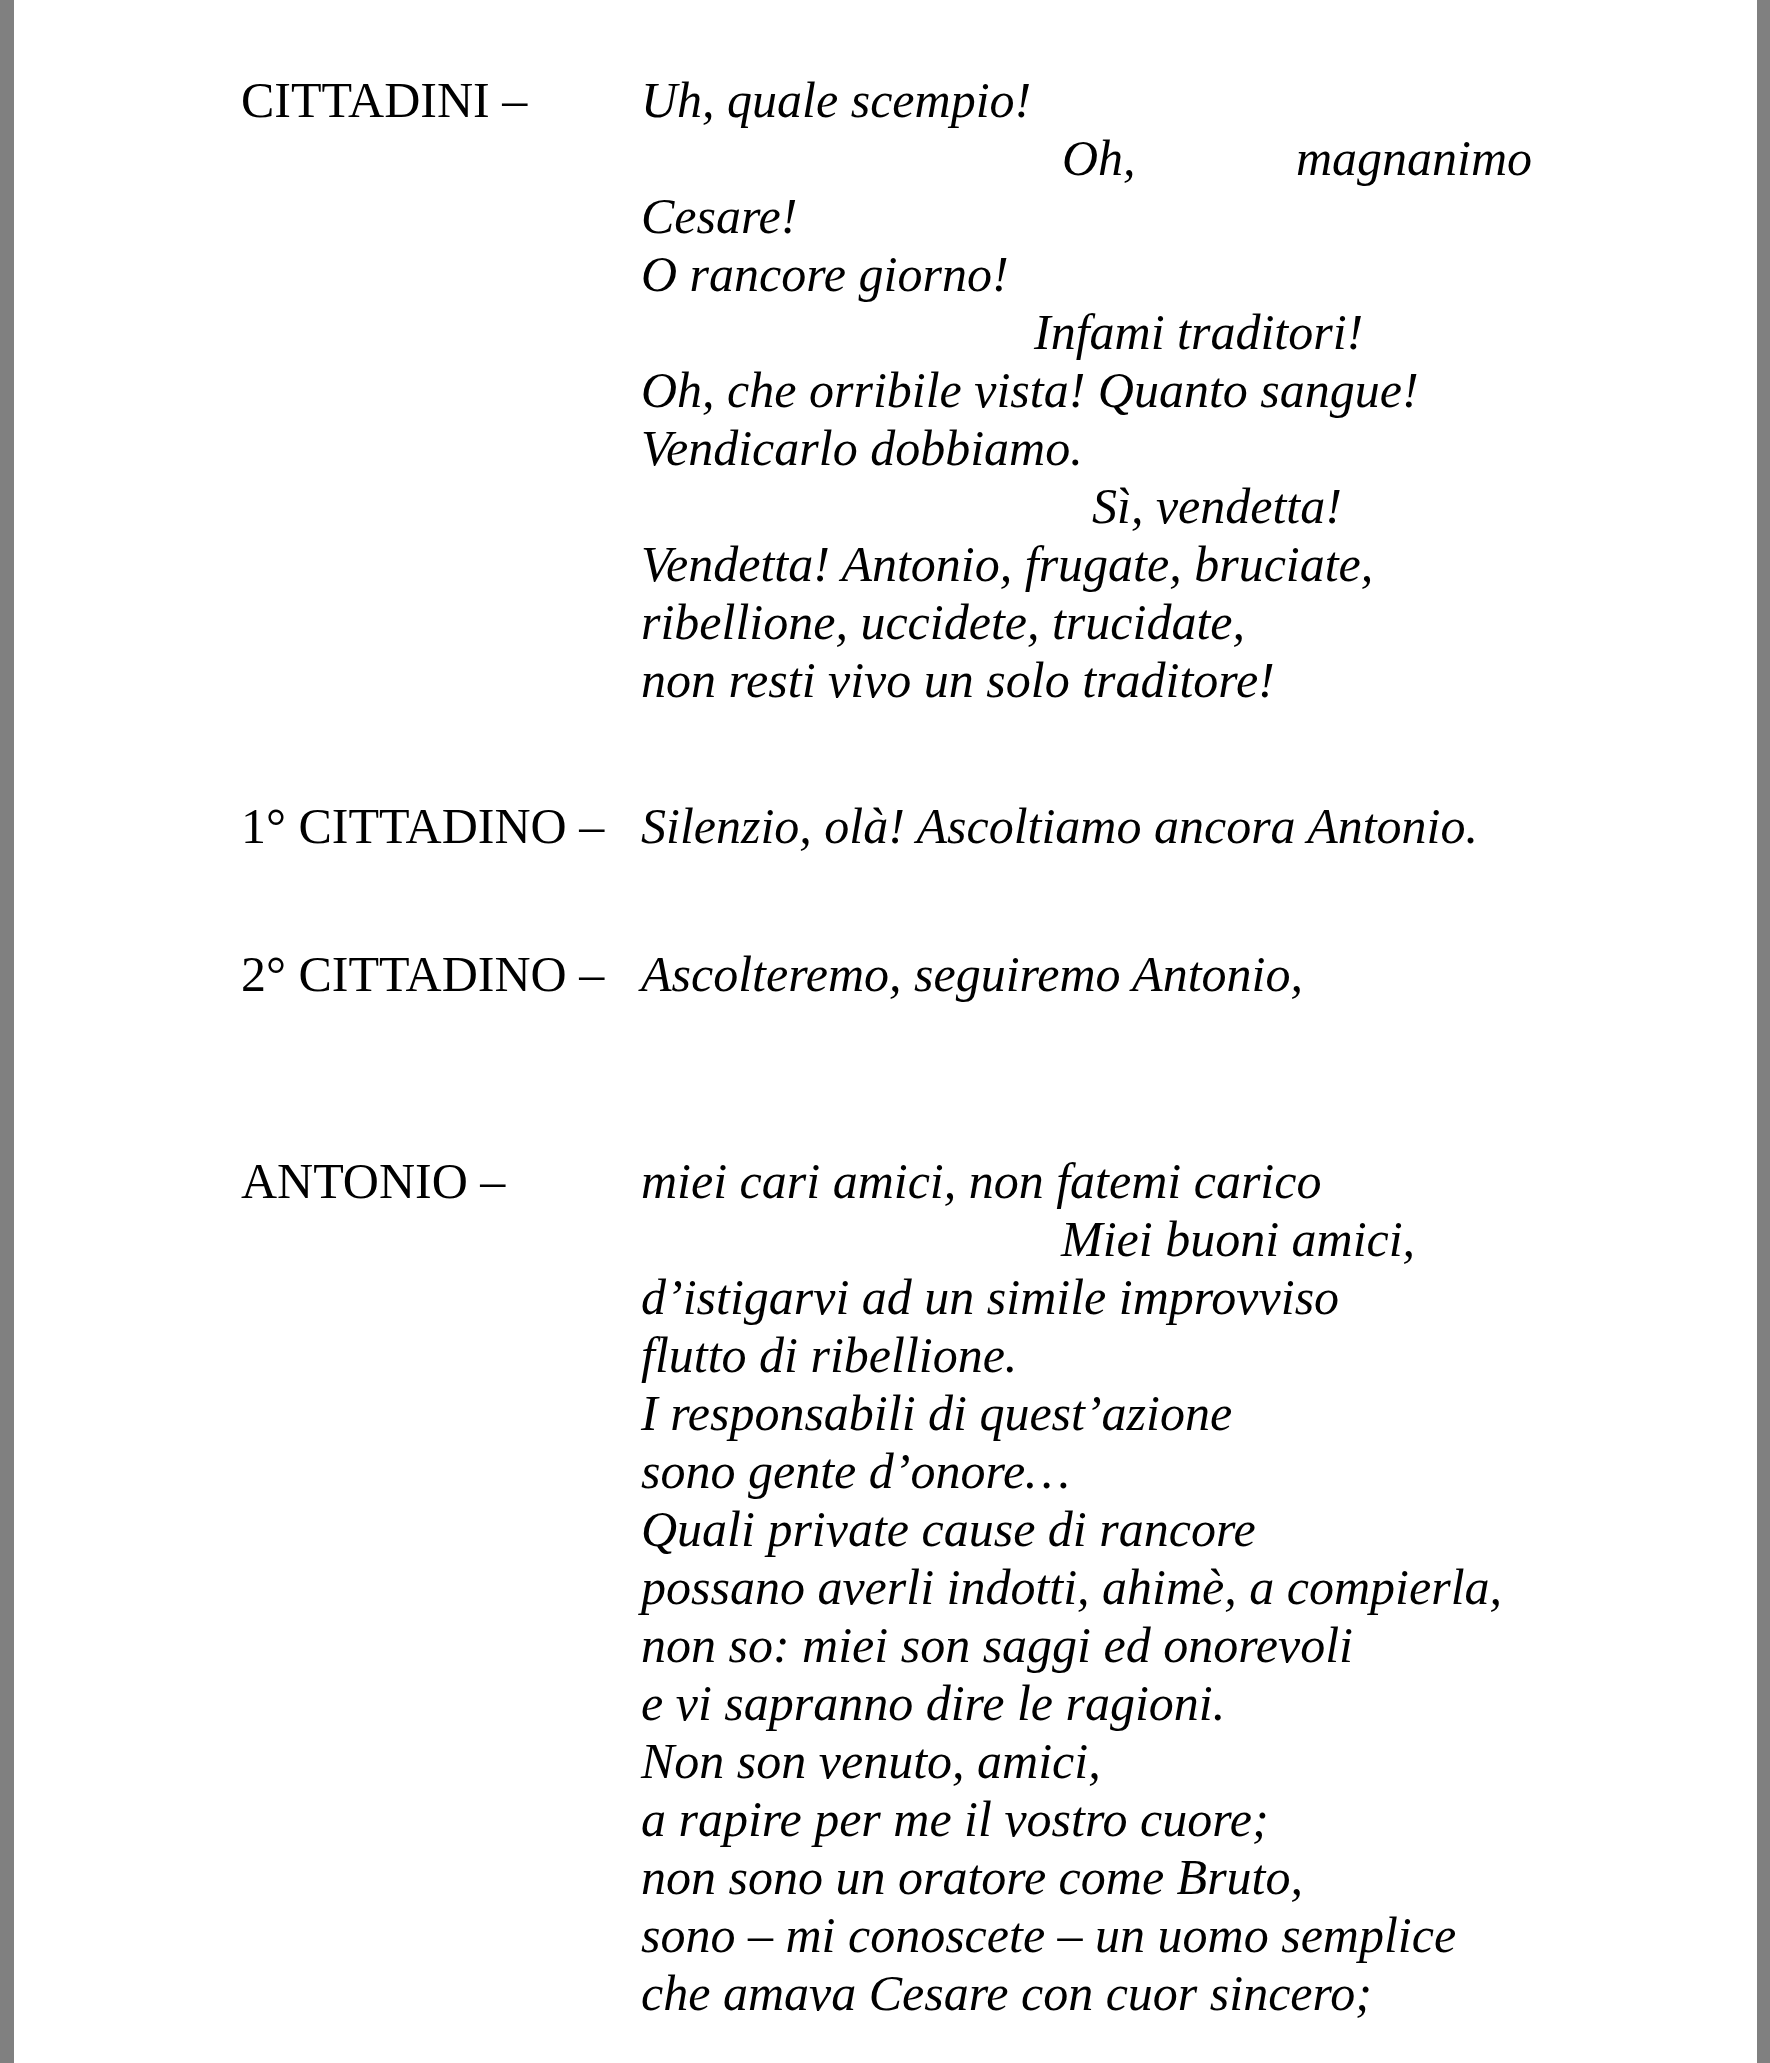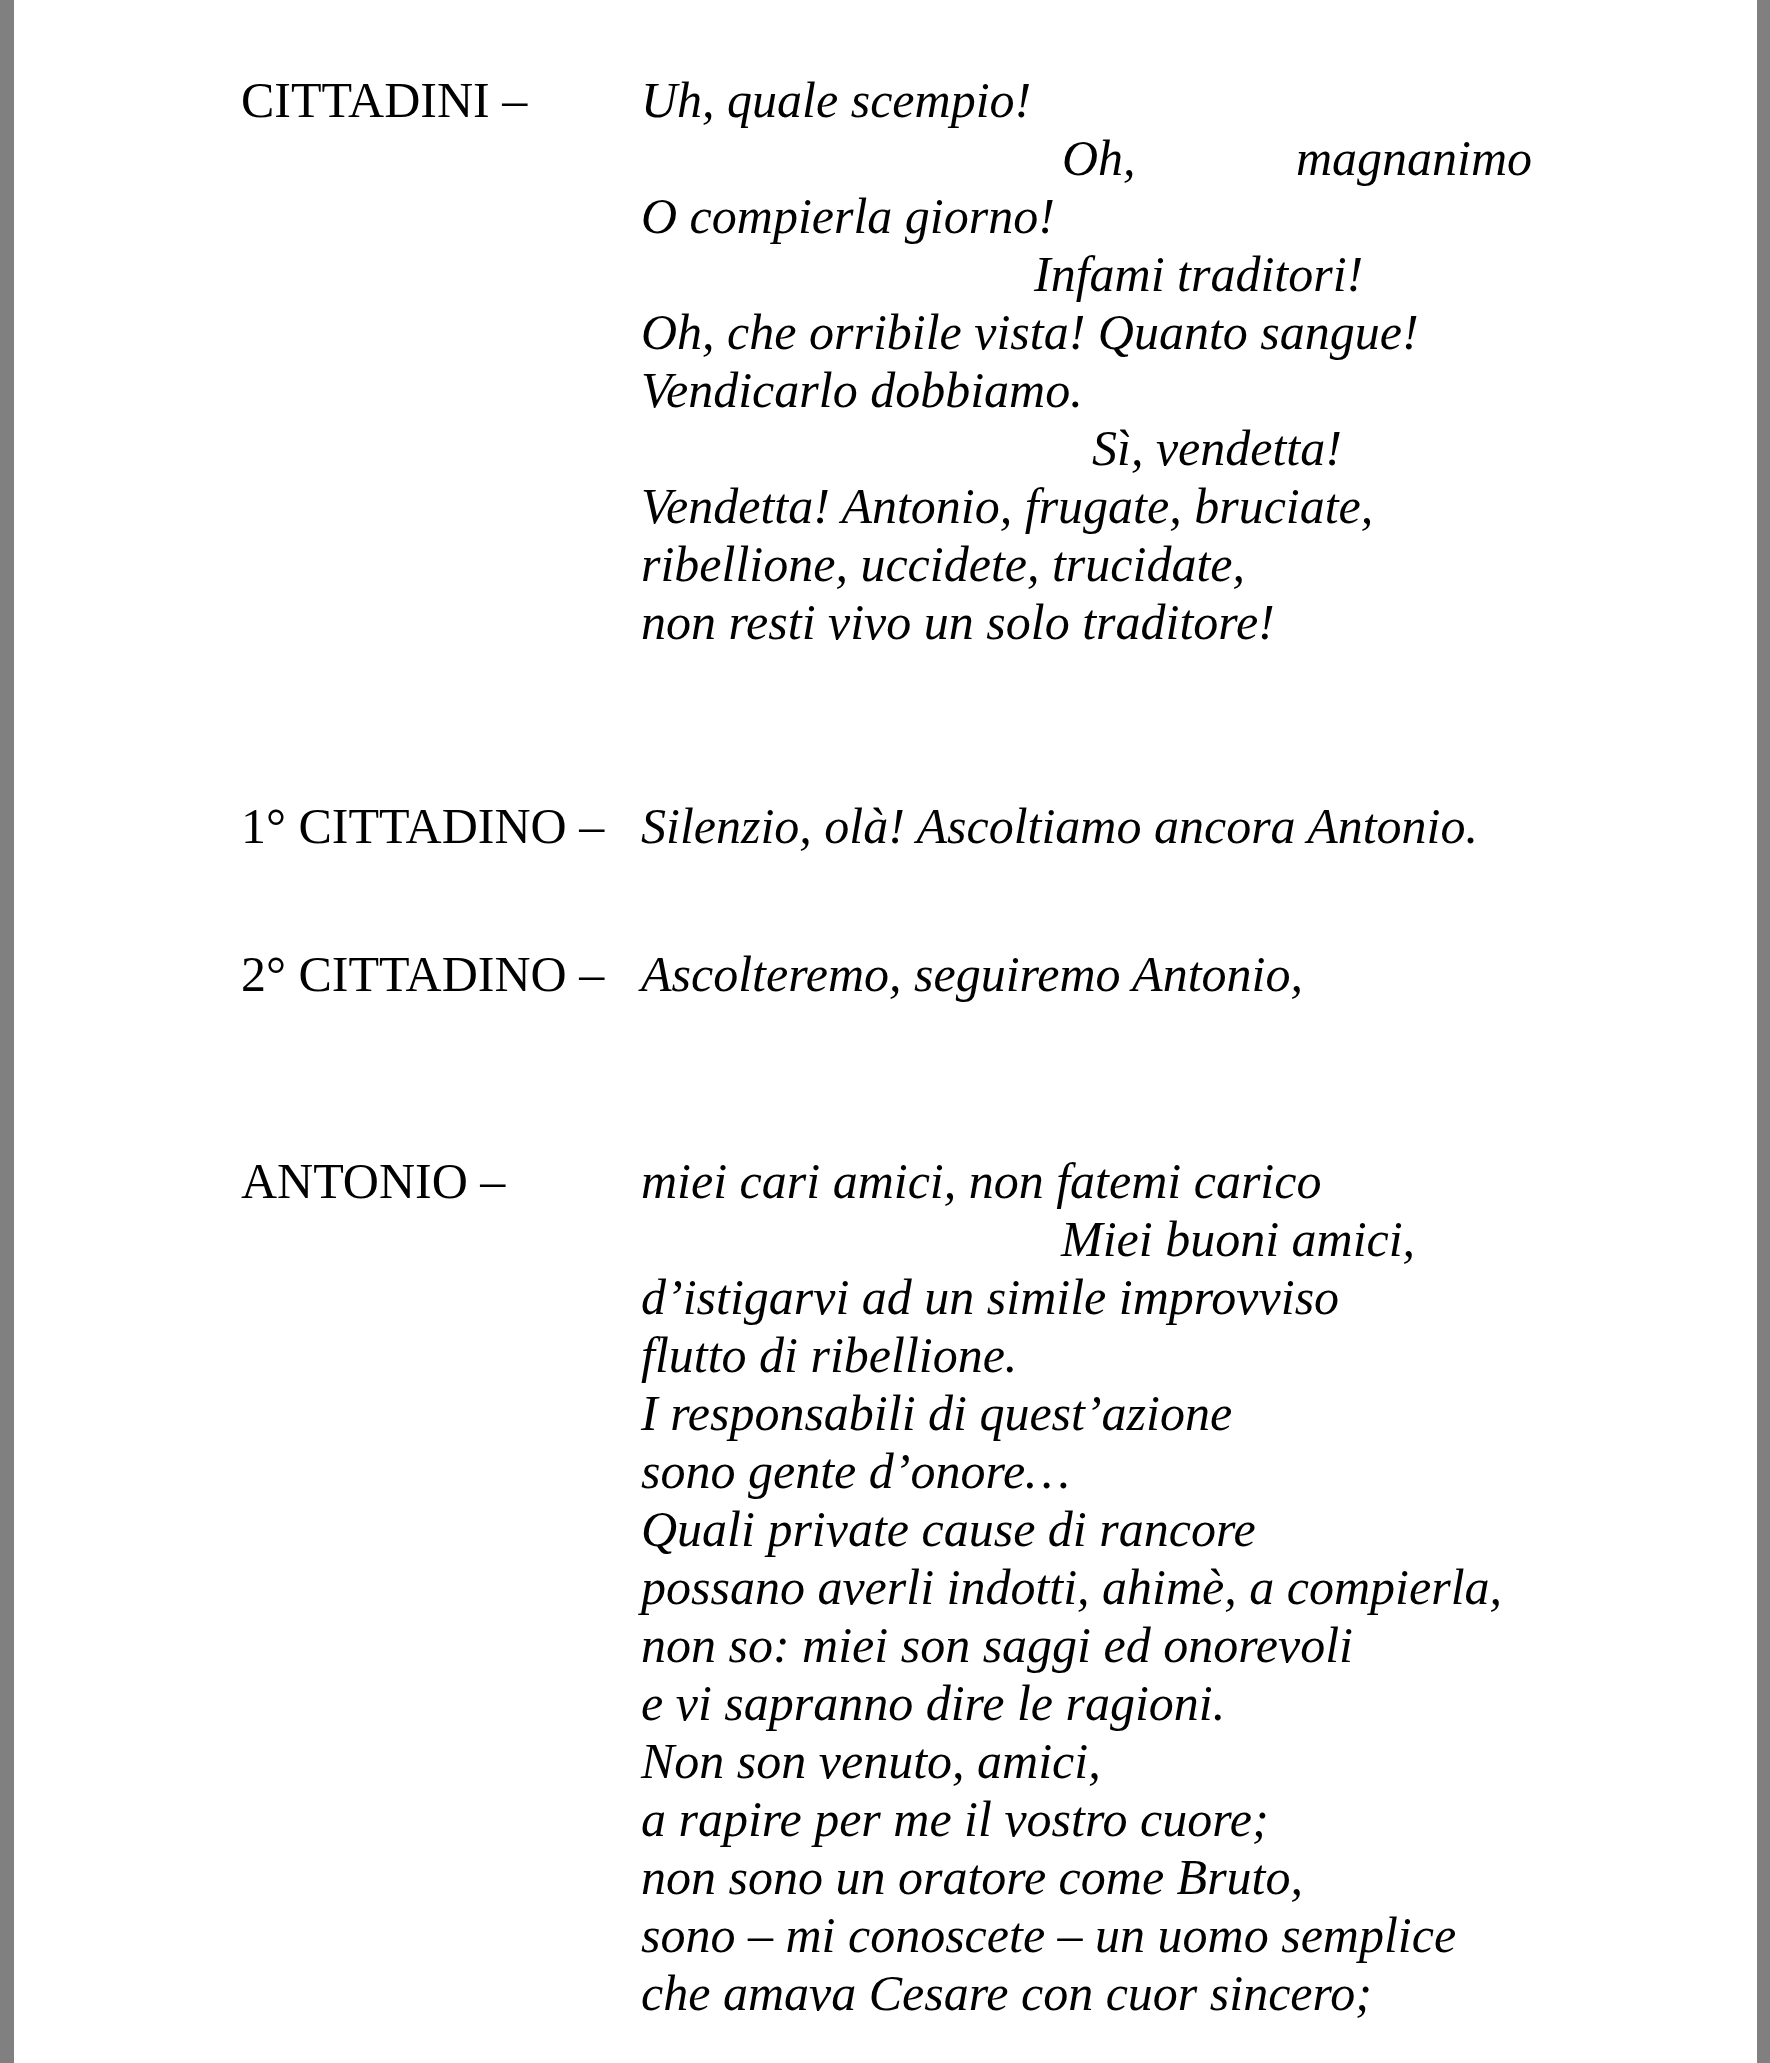--- a/index.html
+++ b/index.html
@@ -69,21 +69,22 @@
 
 <div class="side-bar left"></div>
 
 <div class="page">
 
   <div class="speech" style="top:71px;">
     <span class="speaker">CITTADINI –</span>
     <div class="lines">
       <span class="line"><span class="seg" style="left:0px">Uh, quale scempio!</span></span>
       <span class="line"><span class="seg" style="left:421px">Oh,</span><span class="seg" style="left:655px">magnanimo</span></span>
-      <span class="line"><span class="seg" style="left:0px">O compierla giorno!</span></span>
+      <span class="line"><span class="seg" style="left:0px">Cesare!</span></span>
+      <span class="line"><span class="seg" style="left:0px">O rancore giorno!</span></span>
       <span class="line"><span class="seg" style="left:393px">Infami traditori!</span></span>
       <span class="line"><span class="seg" style="left:0px">Oh, che orribile vista! Quanto sangue!</span></span>
       <span class="line"><span class="seg" style="left:0px">Vendicarlo dobbiamo.</span></span>
       <span class="line"><span class="seg" style="left:451px">Sì, vendetta!</span></span>
       <span class="line"><span class="seg" style="left:0px">Vendetta! Antonio, frugate, bruciate,</span></span>
       <span class="line"><span class="seg" style="left:0px">ribellione, uccidete, trucidate,</span></span>
       <span class="line"><span class="seg" style="left:0px">non resti vivo un solo traditore!</span></span>
     </div>
   </div>
 

